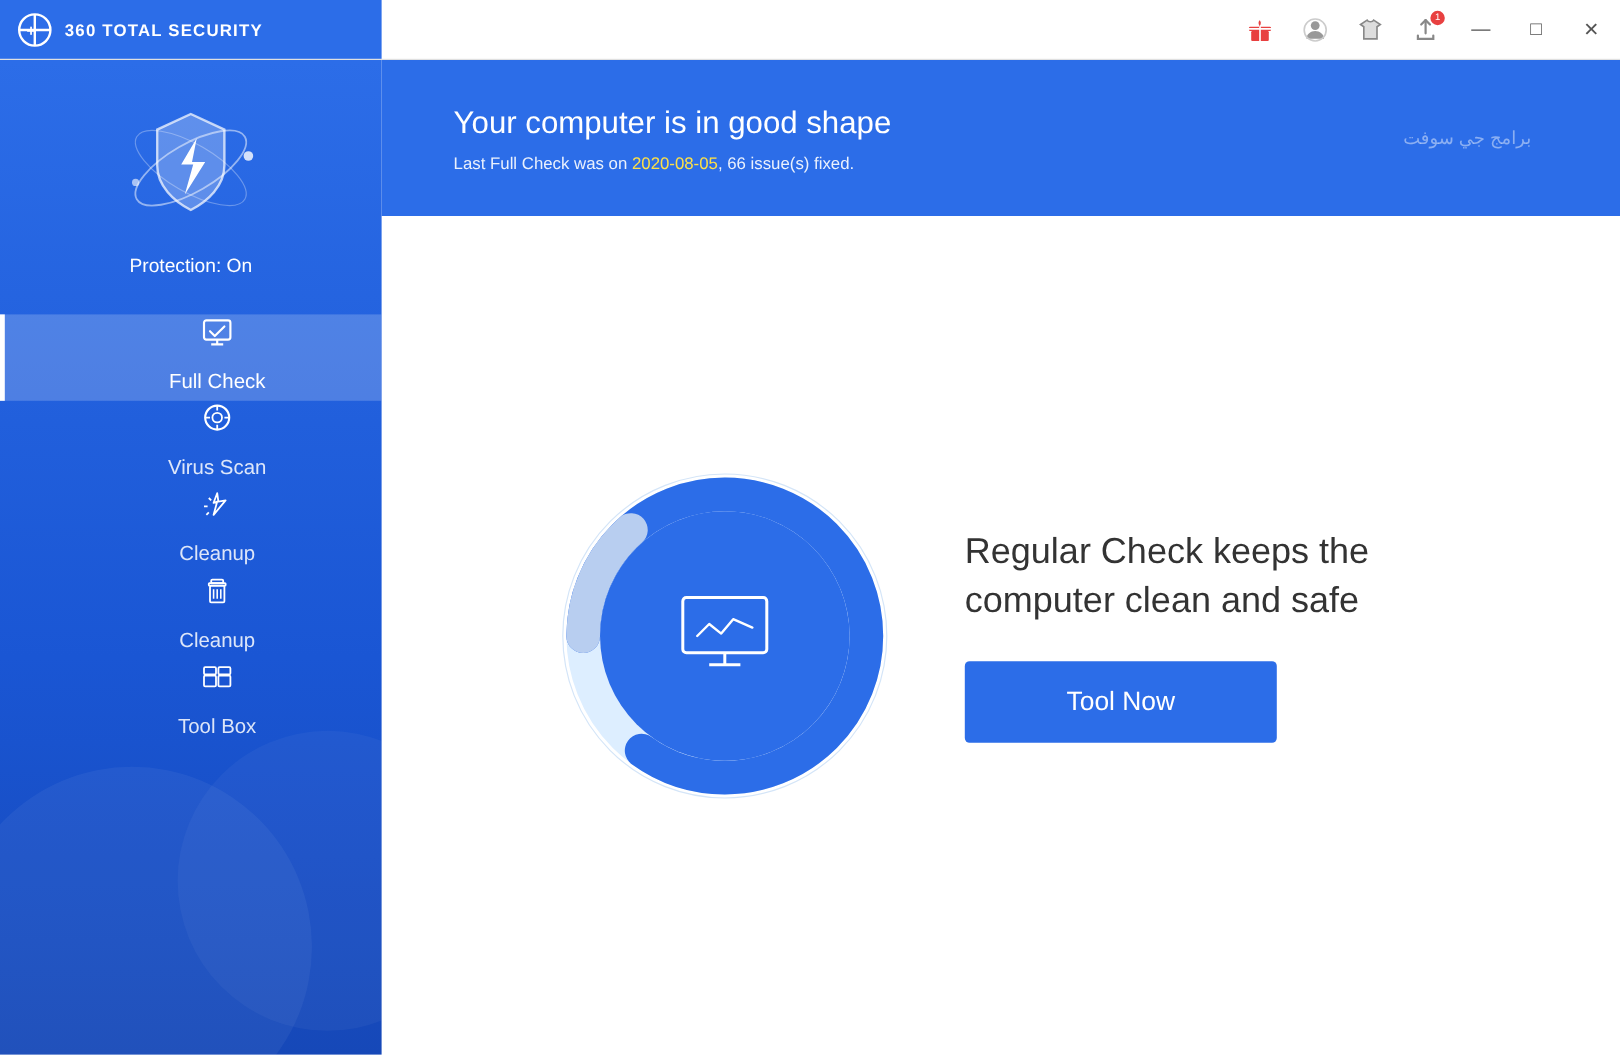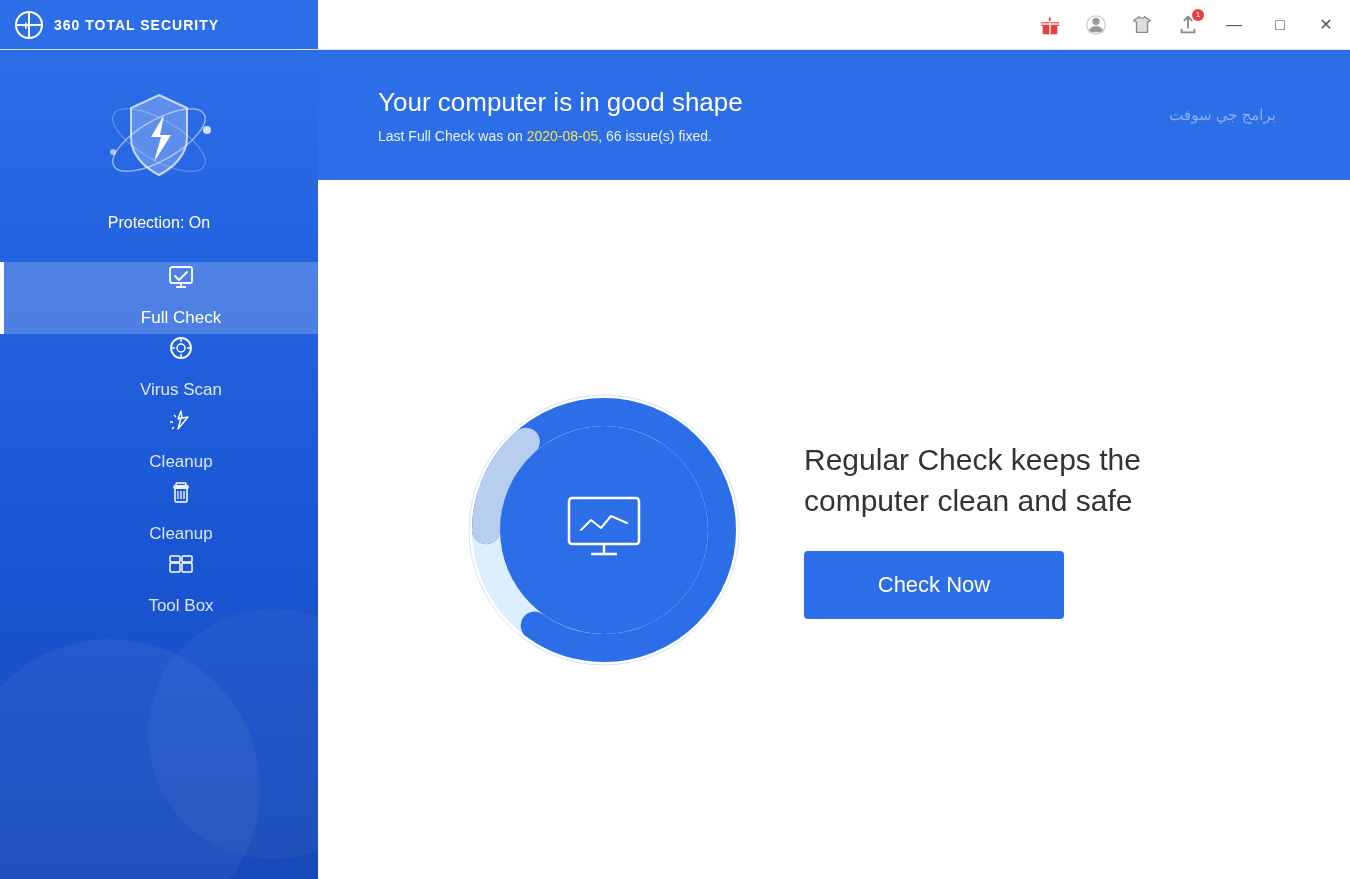--- a/index.html
+++ b/index.html
@@ -445,18 +445,18 @@
             <rect x="0" y="0" width="70" height="46" rx="3" fill="none" stroke="white" stroke-width="2.5"></rect>
             <line x1="35" y1="46" x2="35" y2="56" stroke="white" stroke-width="2.5"></line>
             <line x1="22" y1="56" x2="48" y2="56" stroke="white" stroke-width="2.5"></line>
             <polyline points="12,32 22,22 32,30 42,18 58,25" fill="none" stroke="white" stroke-width="2" stroke-linecap="round" stroke-linejoin="round"></polyline>
           </g>
         </svg>
       </div>
 
       <div class="content-right">
         <div class="content-tagline">Regular Check keeps the computer clean and safe</div>
-        <button class="check-now-btn">Check Now</button>
+        <button class="check-now-btn">Tool Now</button>
       </div>
 
     </div>
   </div>
 </div>
 
 </body></html>

